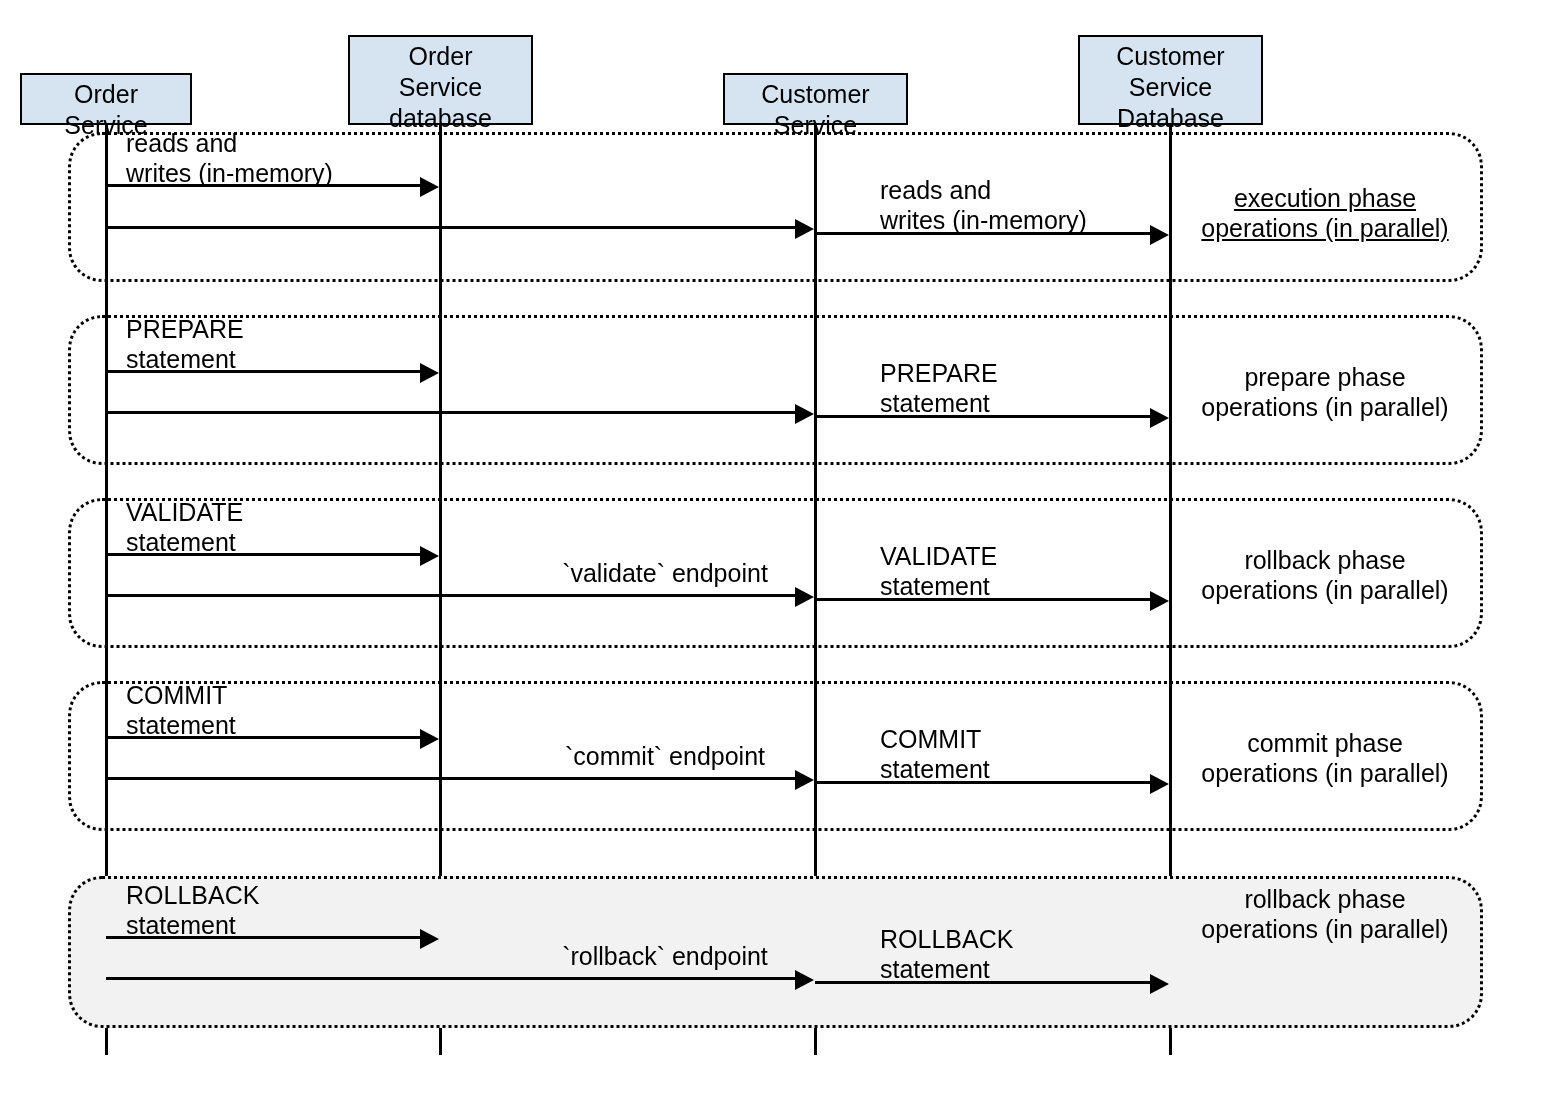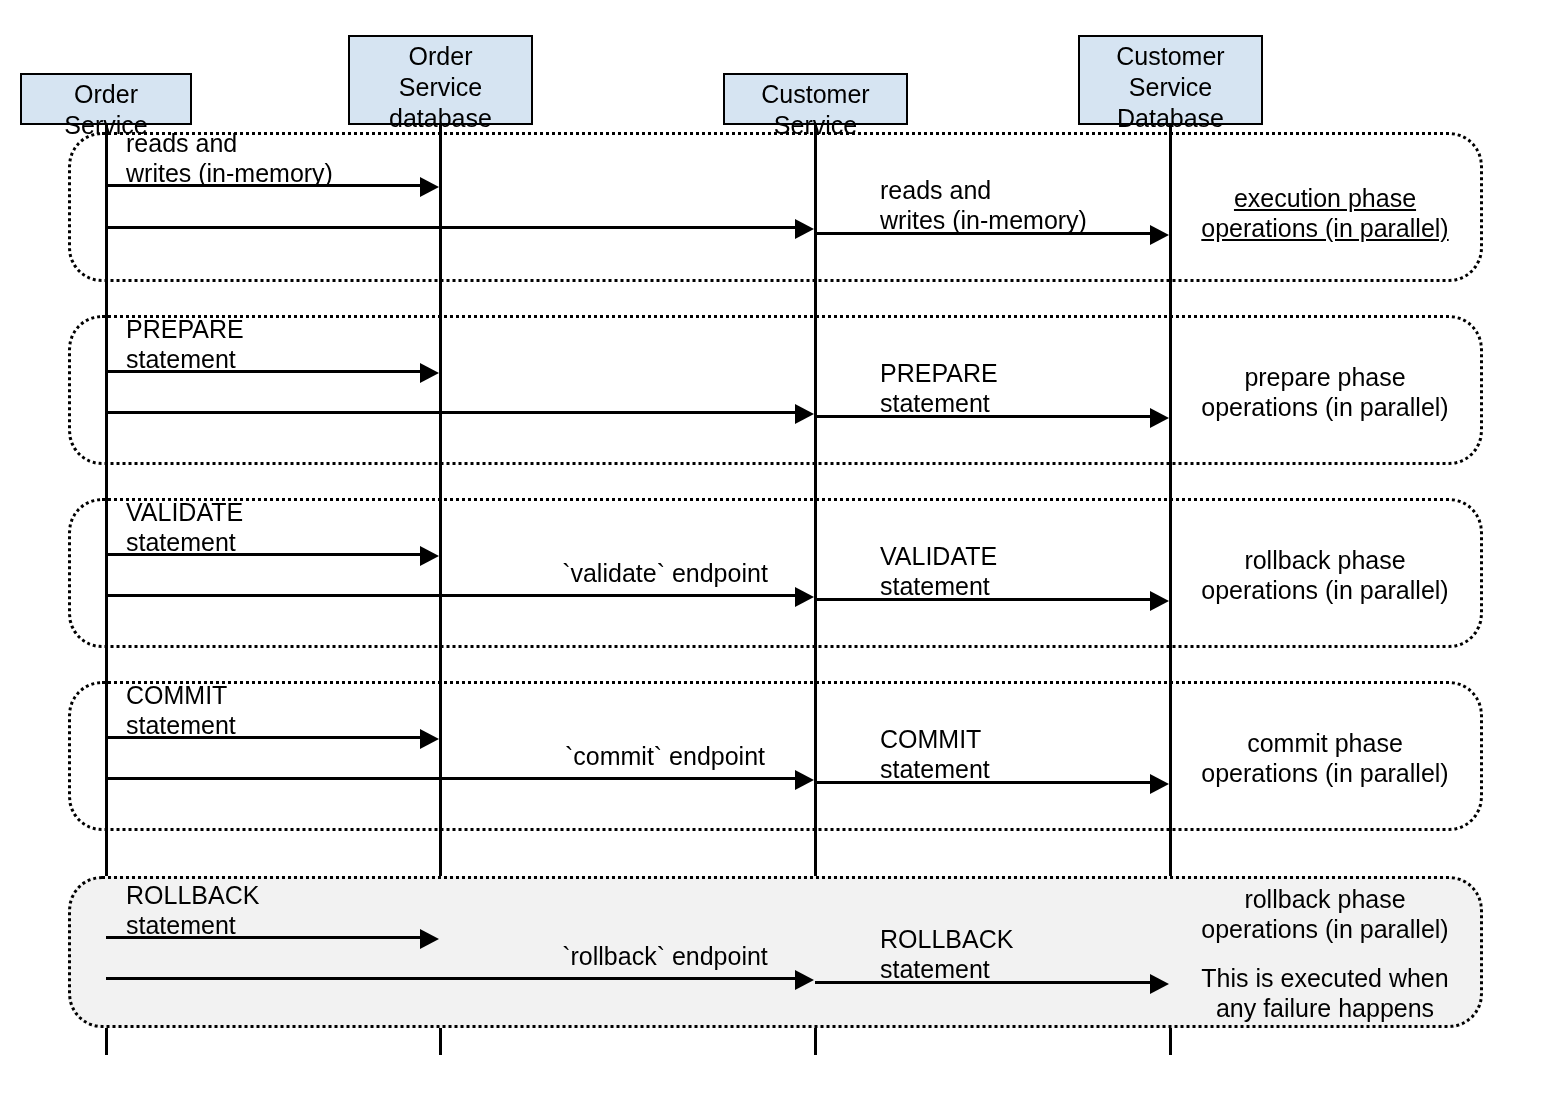--- a/index.html
+++ b/index.html
@@ -187,16 +187,14 @@
   <div class="msg-head" style="left:795px; top:970px;"></div>
 
   <div class="label left" style="left:880px; top:924px; width:320px;">ROLLBACK
 statement</div>
   <div class="msg-line" style="left:815px; top:981px; width:335px;"></div>
   <div class="msg-head" style="left:1150px; top:974px;"></div>
 
   <div class="label center" style="left:1180px; top:884px; width:290px;">rollback phase
 operations (in parallel)</div>
 
-  <div class="label center" style="left:1180px; top:963px; width:290px;">This is executed when
-any failure happens</div>
 
 </div>
 
 </body></html>

